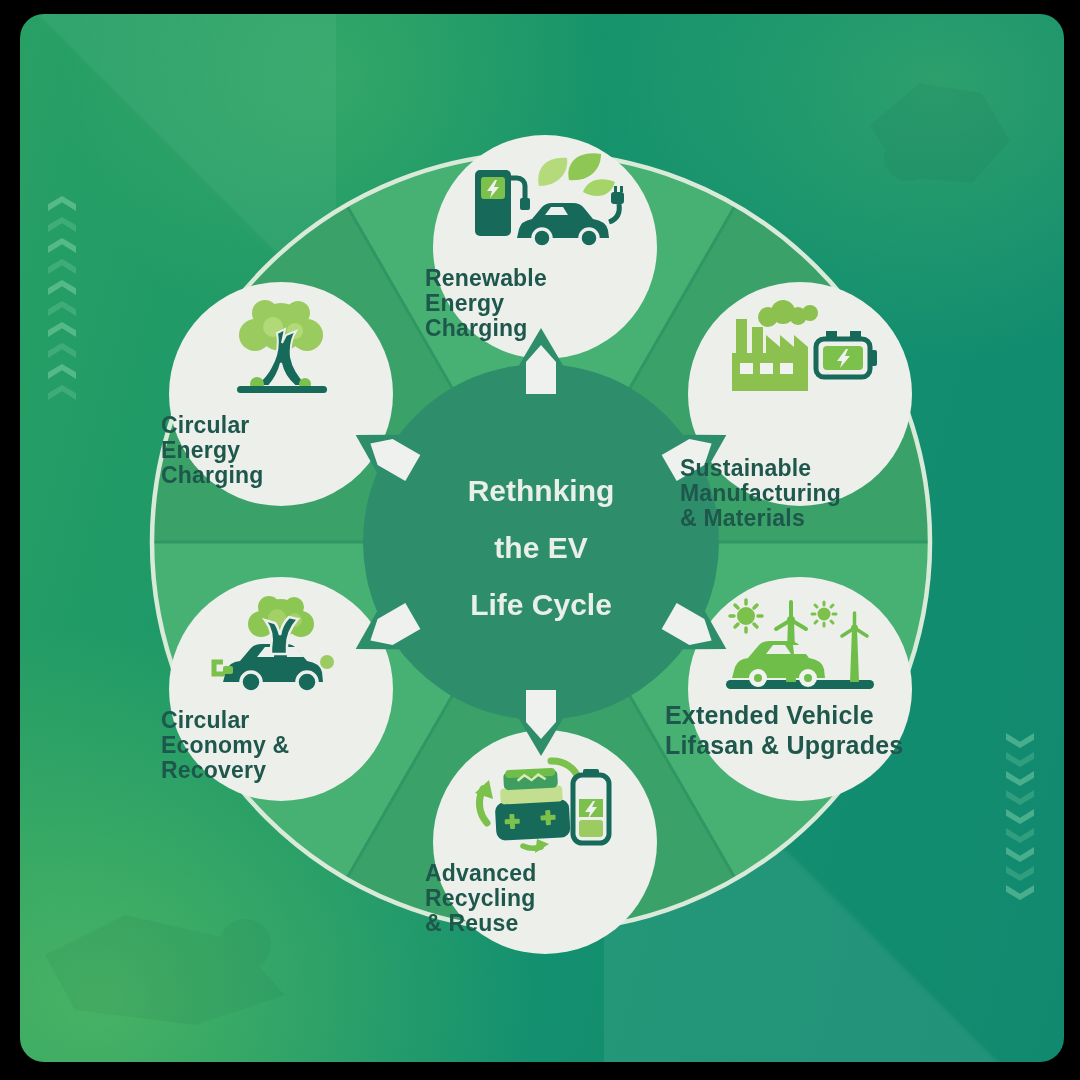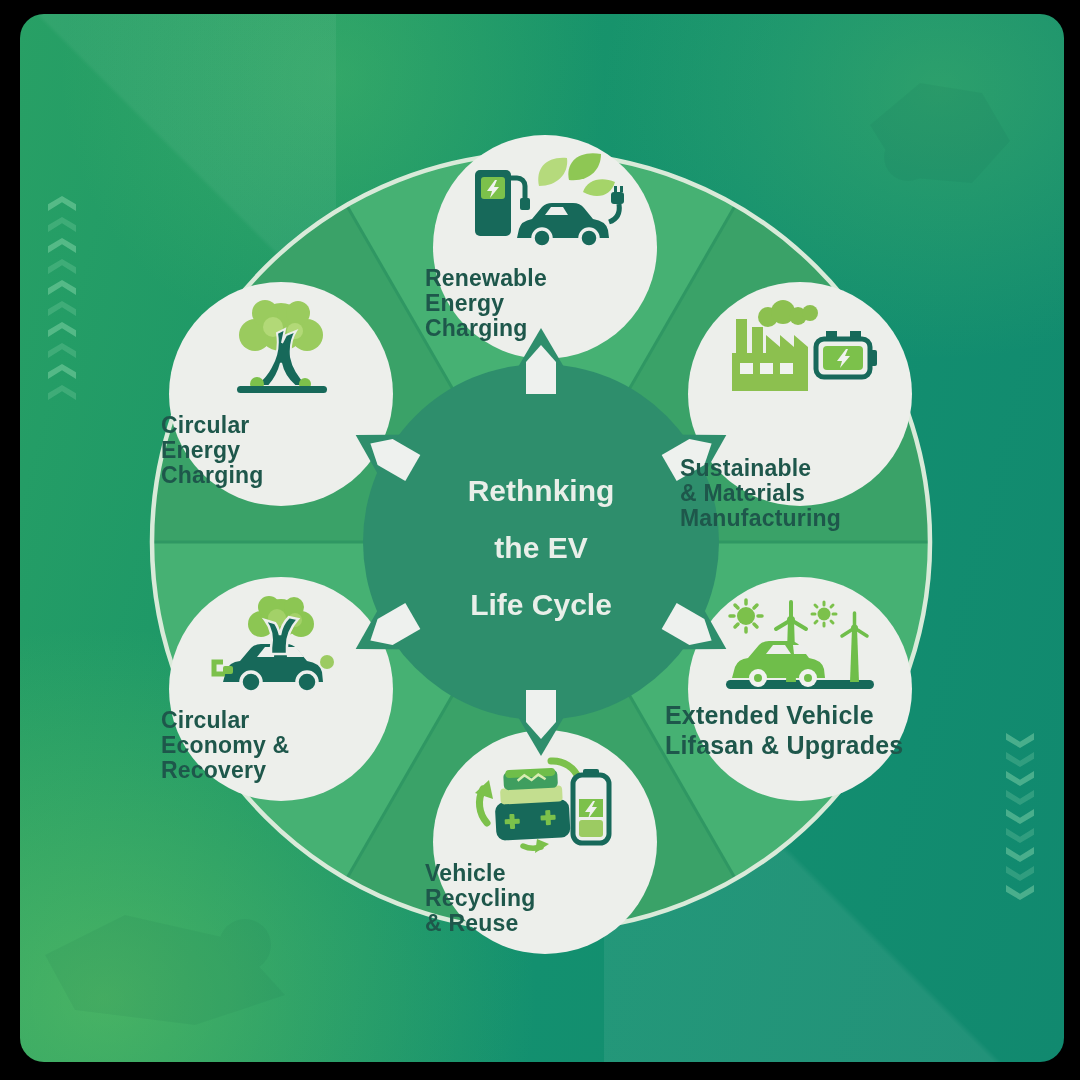--- a/index.html
+++ b/index.html
@@ -274,31 +274,31 @@
   </div>
 
   <div class="node-label" style="left:425px;top:266px;">
     <span>Renewable</span>
     <span>Energy</span>
     <span>Charging</span>
   </div>
 
   <div class="node-label" style="left:680px;top:413px;margin-top:43px;">
     <span>Sustainable</span>
+    <span>Manufacturing</span>
     <span>&amp; Materials</span>
-    <span>Manufacturing</span>
   </div>
 
   <div class="node-label wide" style="left:665px;top:700px;">
     <span>Extended Vehicle</span>
     <span>Lifasan &amp; Upgrades</span>
   </div>
 
   <div class="node-label" style="left:425px;top:861px;">
-    <span>Vehicle</span>
+    <span>Advanced</span>
     <span>Recycling</span>
     <span>&amp; Reuse</span>
   </div>
 
   <div class="node-label" style="left:161px;top:708px;">
     <span>Circular</span>
     <span>Economy &amp;</span>
     <span>Recovery</span>
   </div>
 

